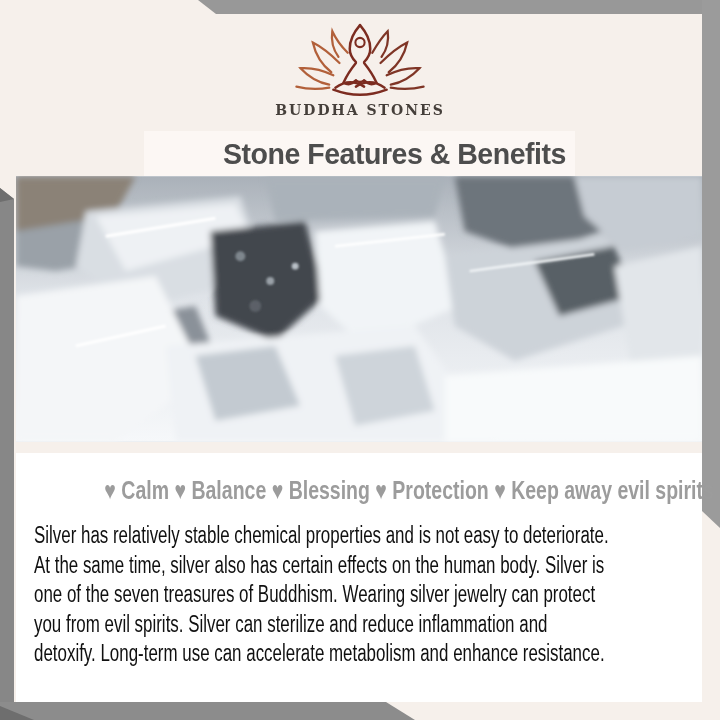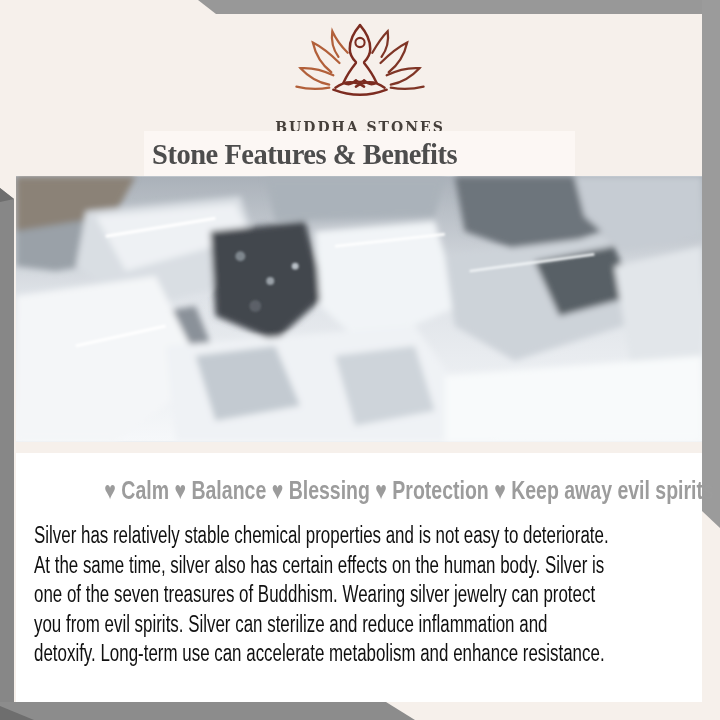--- a/index.html
+++ b/index.html
@@ -19,27 +19,27 @@
   .ribbon-left-fold { position:absolute; left:0; top:186px; width:14px; height:16px; background:#6e6e6e;
                    clip-path:polygon(0 2px, 14px 13px, 0 16px); }
   .ribbon-bottom { position:absolute; left:0; top:702px; width:415px; height:18px; background:#8c8c8c;
                    clip-path:polygon(0 0, 386px 0, 415px 18px, 0 18px); }
   .ribbon-bottom-fold { position:absolute; left:0; top:706px; width:34px; height:14px; background:#6e6e6e;
                    clip-path:polygon(0 0, 34px 14px, 0 14px); }
   
   .brand { position:absolute; top:22px; left:0; width:720px; text-align:center; }
   .brand svg { display:block; margin:0 auto; }
   .brand-name {
-    margin-top:17px; font-family:"DejaVu Serif","Liberation Serif",serif;
+    margin-top:0; font-family:"DejaVu Serif","Liberation Serif",serif;
     font-size:14px; font-weight:600; letter-spacing:2px; color:#453f3a;
   }
   
   .title-box {
     position:absolute; left:144px; top:131px; width:431px; height:46px;
-    background:#fcf7f4; display:flex; align-items:center; justify-content:flex-start;font-family:Liberation Serif, serif;
+    background:#fcf7f4; display:flex; align-items:center; justify-content:flex-end;
   }
   .title-text {
     font-size:30px; font-weight:bold; color:#4d4d4d; letter-spacing:-0.5px;
     white-space:nowrap; transform:scaleX(0.95);
   }
   
   .photo {
     position:absolute; left:16px; top:176px; width:686px; height:266px;
     margin:0; background:#dde2e7; overflow:hidden;
   }

